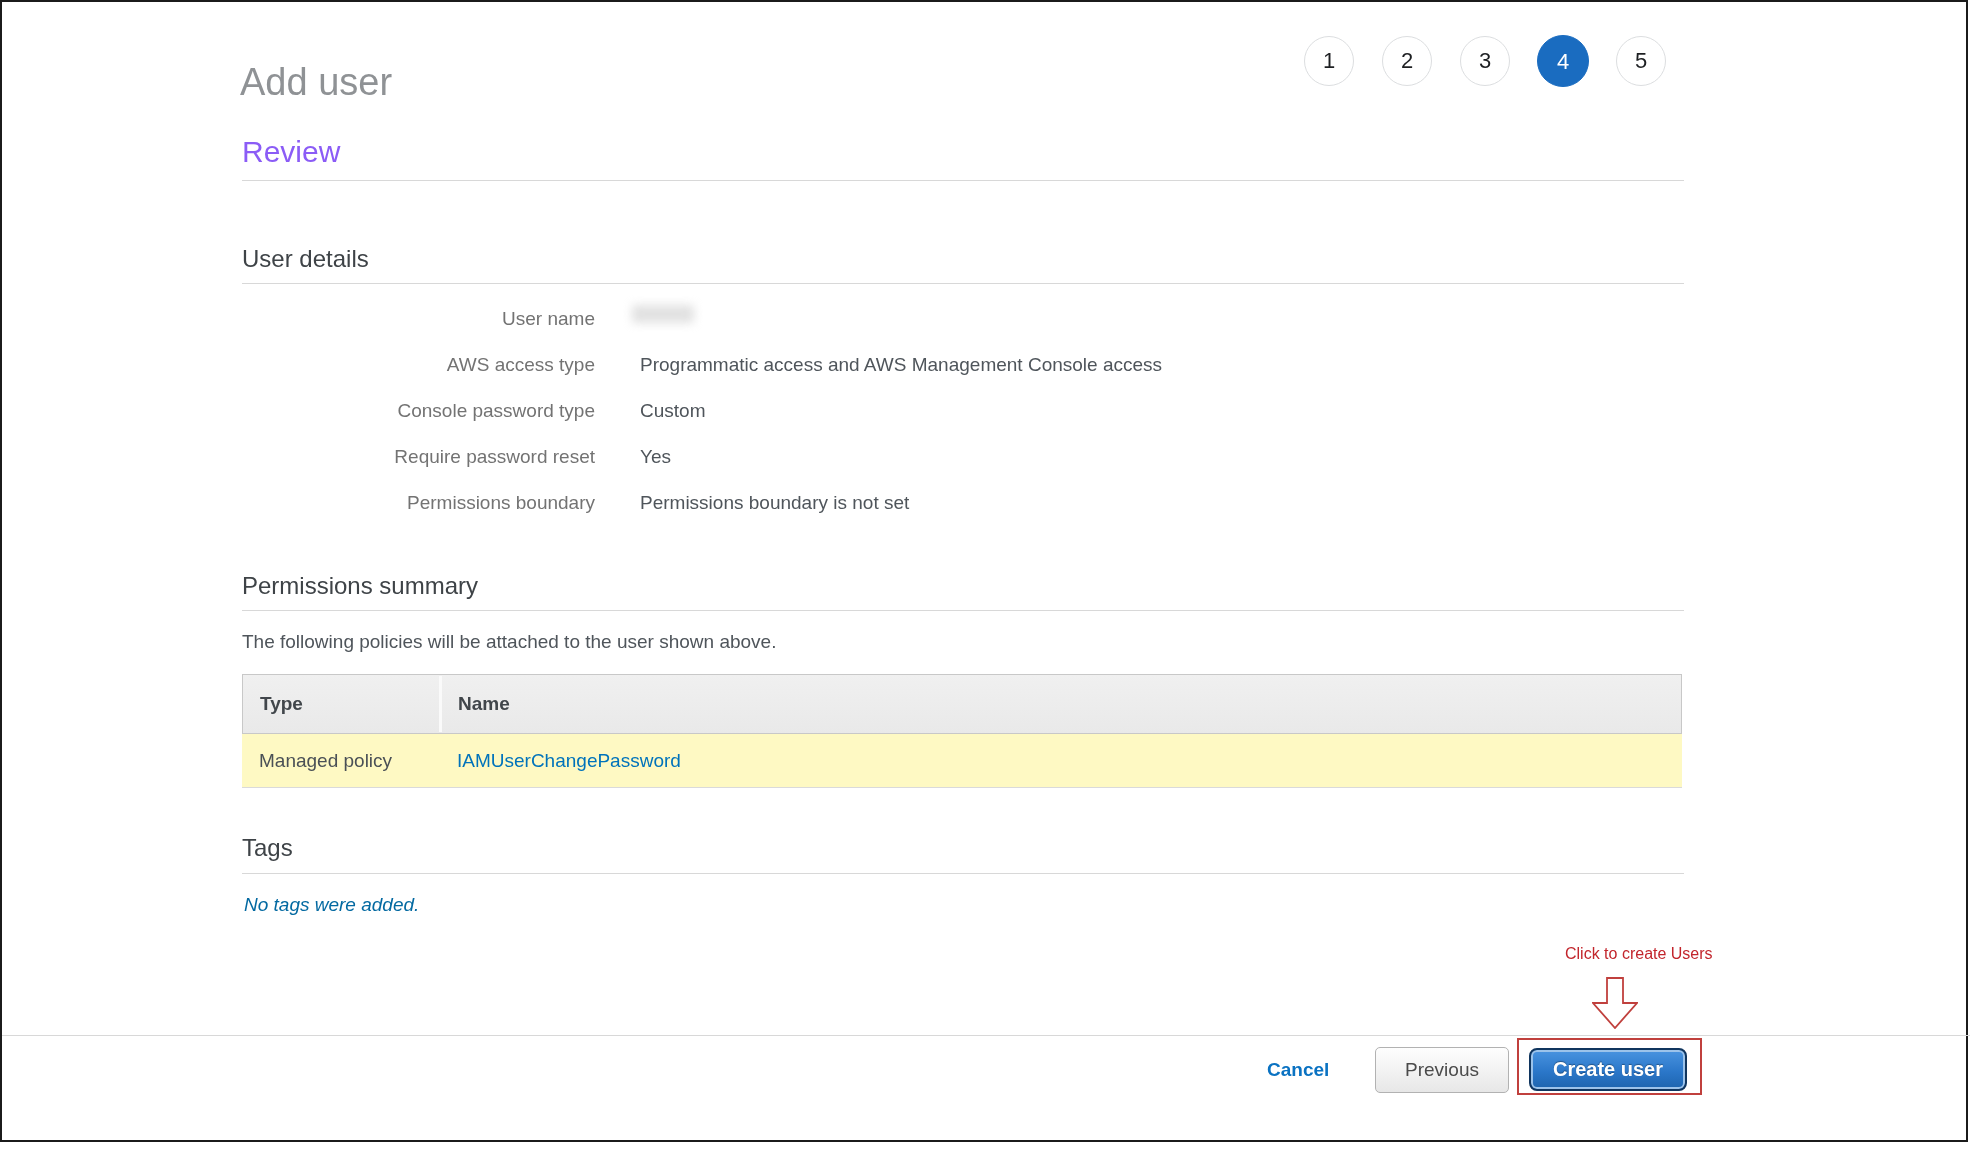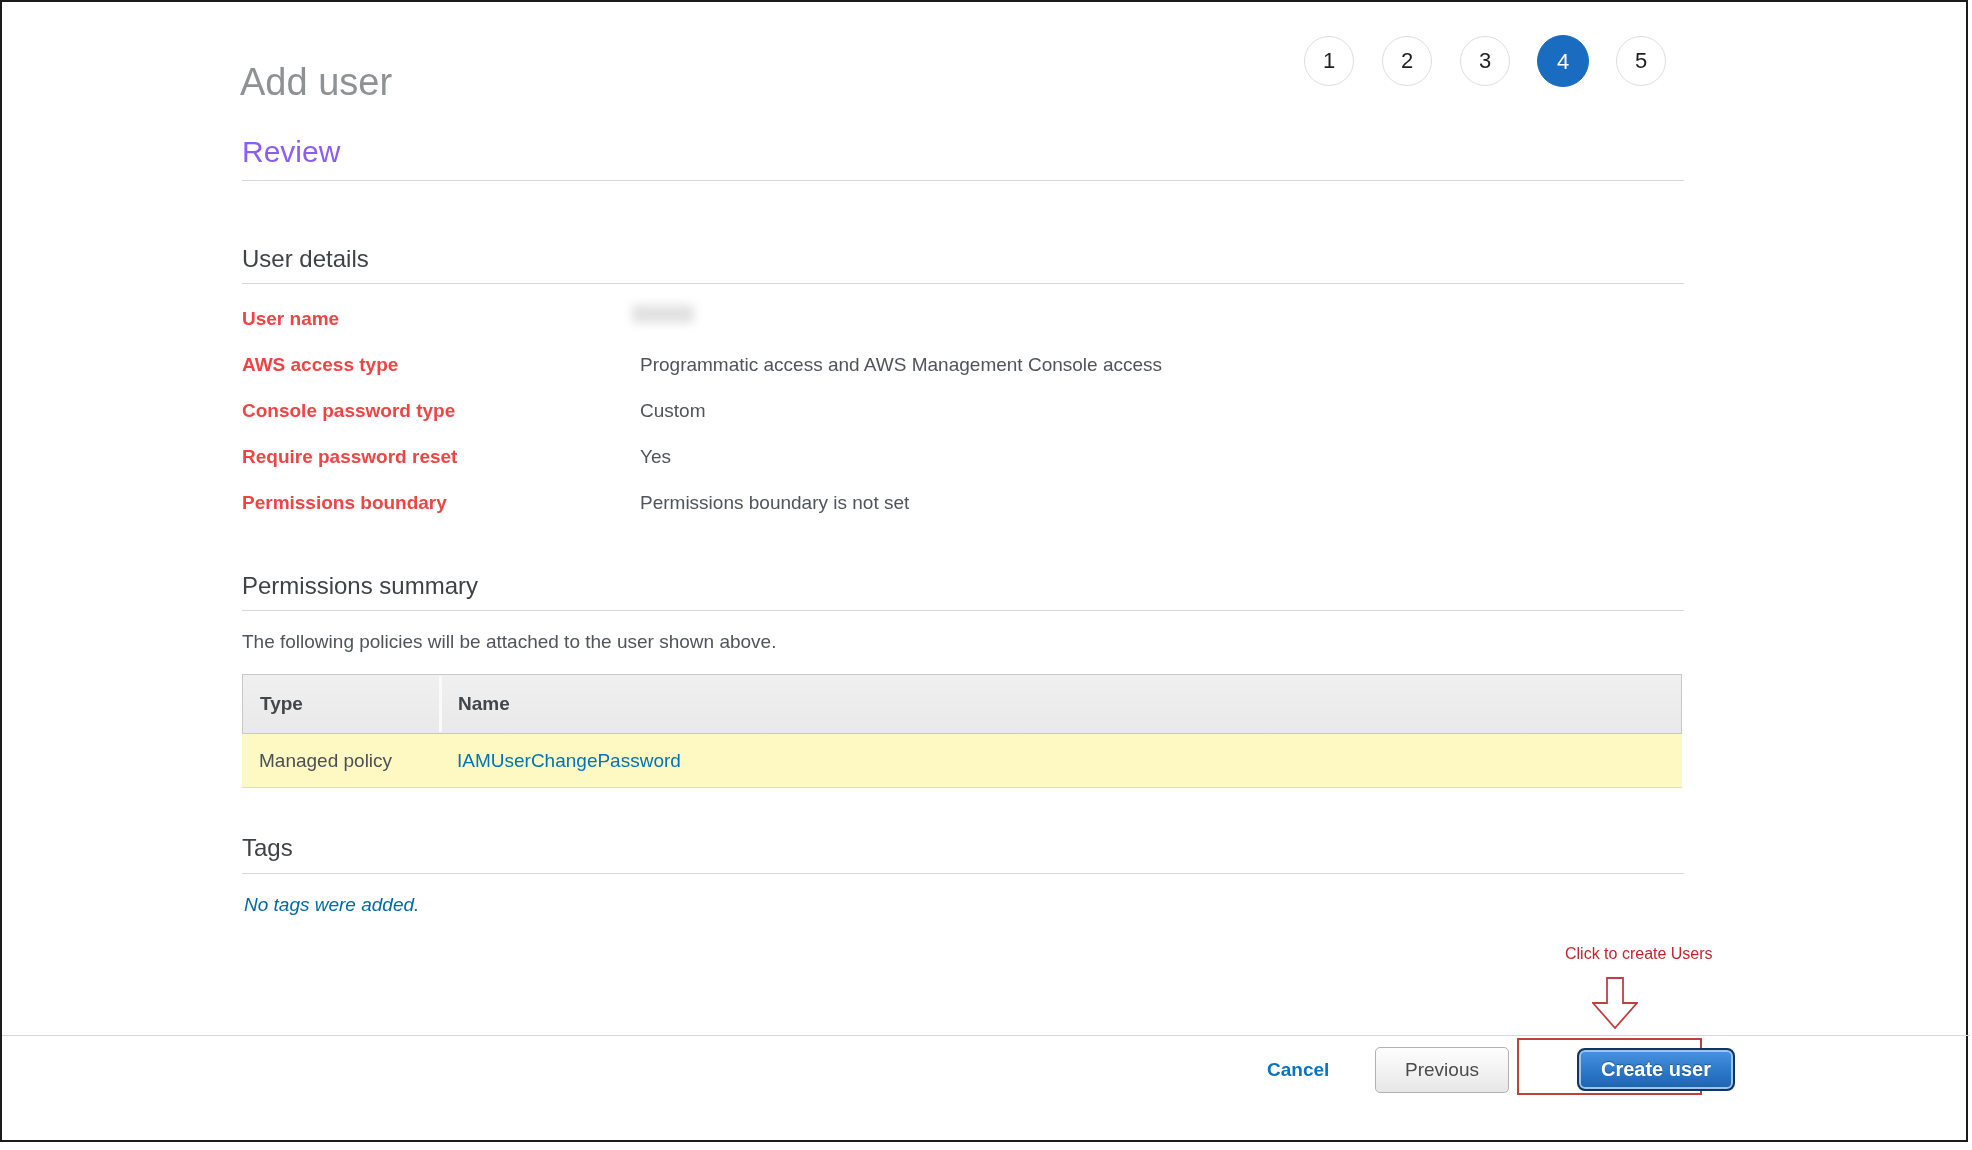--- a/index.html
+++ b/index.html
@@ -41,22 +41,22 @@
   .rule {
     position: absolute; left: 240px; width: 1442px; height: 0;
     border-top: 1px solid #d8d8d8;
   }
   .para { left: 240px; font-size: 19px; color: #4f555b; }
 
   
   .details { left: 240px; top: 294px; width: 1442px; }
   .detail-row { display: flex; align-items: center; height: 46px; }
   .detail-label {
-    width: 353px; text-align: left;
-    font-size: 19px; font-weight: 700; color: #ef4444;
+    width: 353px; text-align: right;
+    font-size: 19px; font-weight: 400; color: #737373;
   }
   .detail-value {
     margin-left: 45px; font-size: 19px; color: #4f555b;
   }
   .blur-patch {
     left: 630px; top: 303px; width: 62px; height: 18px;
     background: #c9c9c9; filter: blur(5px); opacity: .55;
     border-radius: 3px;
   }
 
@@ -108,21 +108,20 @@
   }
   .btn-create {
     left: 1527px; top: 1046px; width: 158px; height: 43px;
     background: linear-gradient(180deg, #4a94e0 0%, #2b77c9 55%, #1d64ae 100%);
     border: 2px solid #10355e; border-radius: 8px;
     box-shadow: inset 0 0 0 2px #9cc3ea;
     font-family: "Liberation Sans", sans-serif;
     font-size: 20px; font-weight: 700; color: #ffffff;
     text-shadow: 0 -1px 1px rgba(0,0,0,.35);
     cursor: pointer;
-    margin-left: 48px;
   }
 </style>
 </head>
 <body>
 
 <div class="frame">
 
   <div class="abs page-title">Add user</div>
 
   <div>

